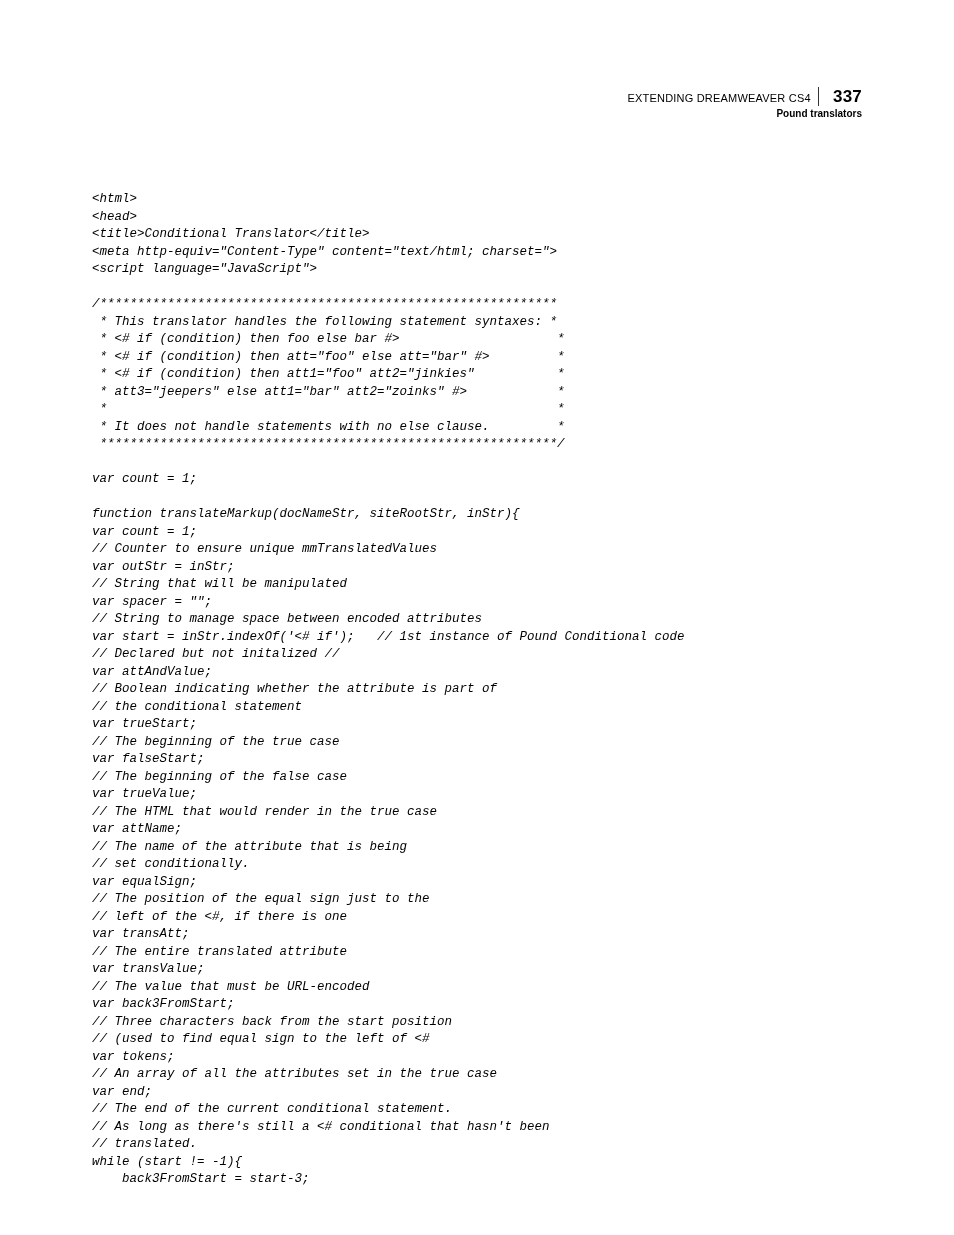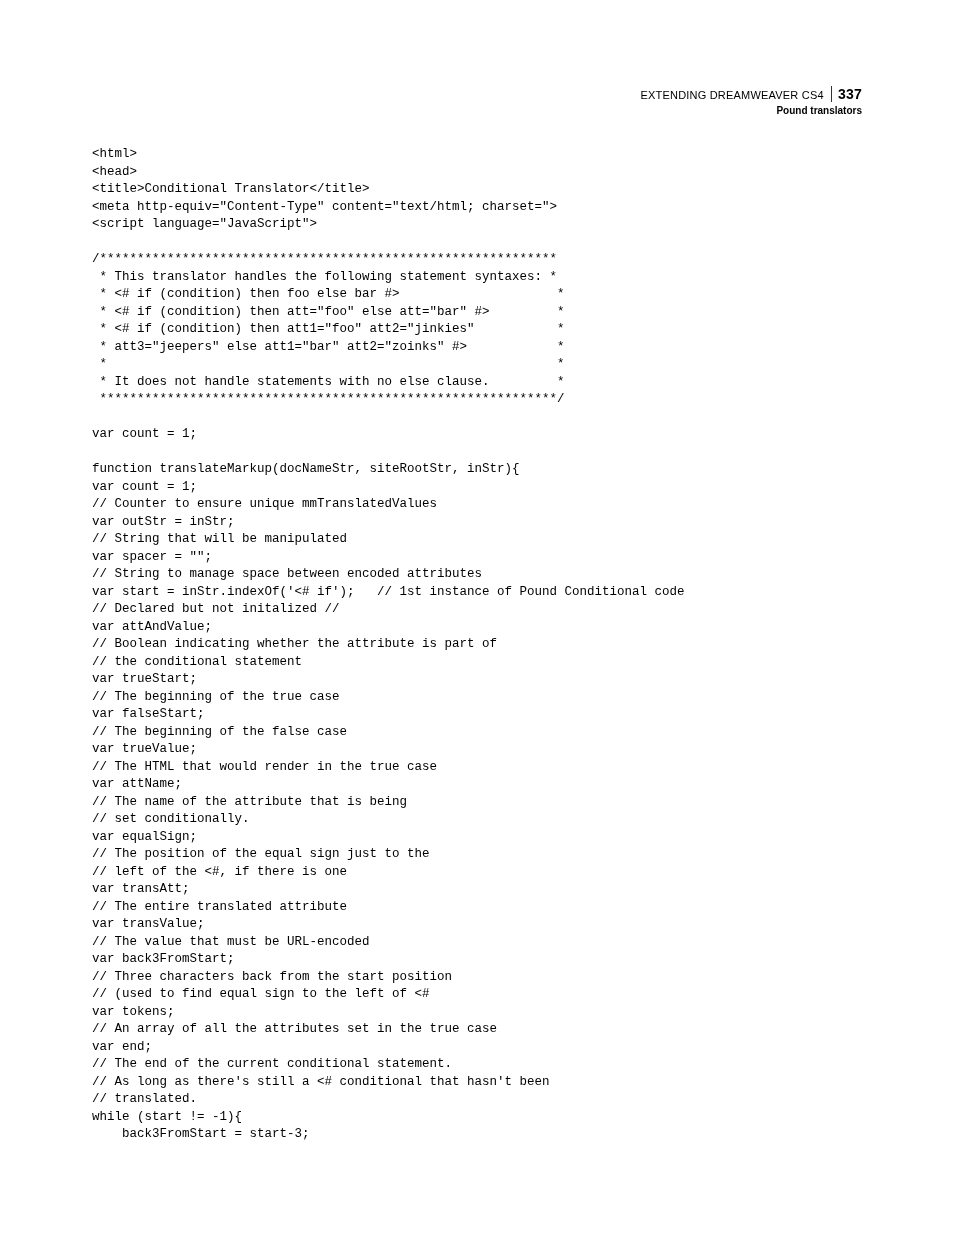--- a/index.html
+++ b/index.html
@@ -23,36 +23,37 @@
     right: 92px;
     text-align: right;
     line-height: 1.25;
   }
   .running-head .line1 {
     font-size: 11px;
     letter-spacing: 0.2px;
   }
   .running-head .pagenum {
     font-weight: 700;
-    font-size: 14px;
+    font-size: 17px;
     border-left: 1px solid #333;
-    padding-left: 6px;
+    padding-left: 14px;
     margin-left: 4px;
   }
   .running-head .line2 {
     font-size: 10px;
     font-weight: 700;
     margin-top: 1px;
   }
   .code {
     font-family: "Courier New", Courier, monospace;
     font-size: 12.5px;
     line-height: 17.5px;
     white-space: pre;
-    margin-top: 58px;
+    margin-top: 103px;
+    font-style: italic;
   }
 </style>
 </head>
 <body>
 
 <div class="page">
 
   <div class="running-head">
     <div class="line1">
       <span>EXTENDING DREAMWEAVER CS4</span>

